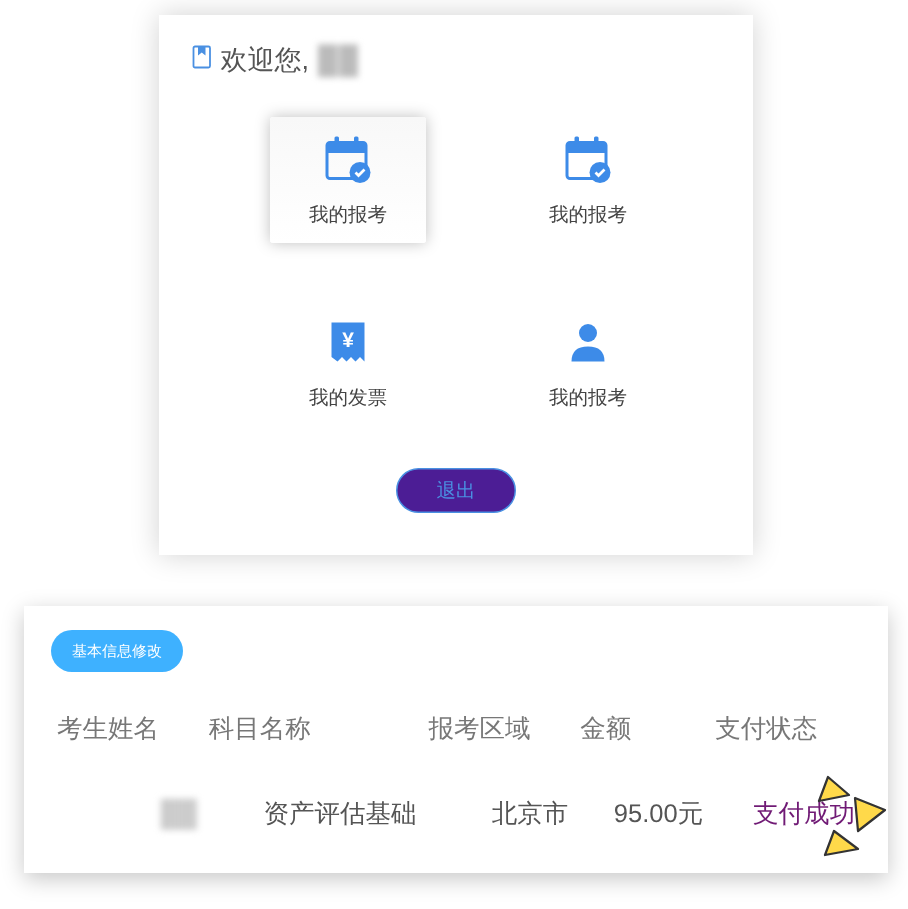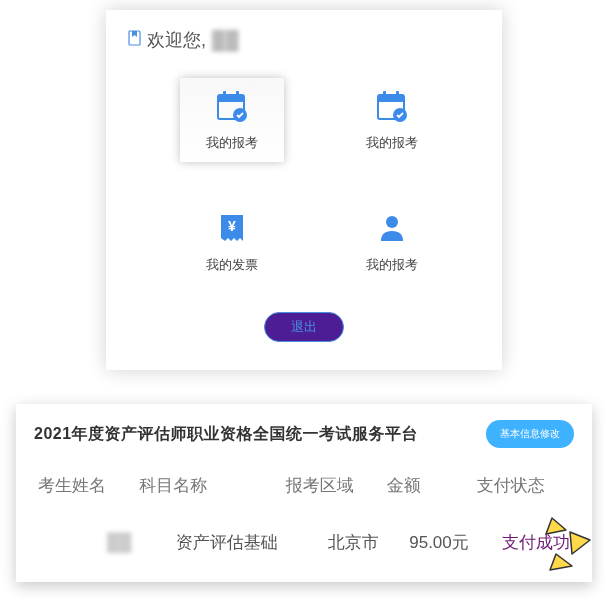--- a/index.html
+++ b/index.html
@@ -207,21 +207,20 @@
     </div>
   </div>
 
   <div class="logout-row">
     <button class="logout-btn">退出</button>
   </div>
 </div>
 
 <div class="card2">
   <div class="platform-header">
-    <div class="platform-title">2021年度资产评估师职业资格全国统一考试服务平台</div>
     <button class="edit-btn">基本信息修改</button>
   </div>
   <table>
     <thead>
       <tr>
         <th>考生姓名</th>
         <th>科目名称</th>
         <th>报考区域</th>
         <th>金额</th>
         <th>支付状态</th>

